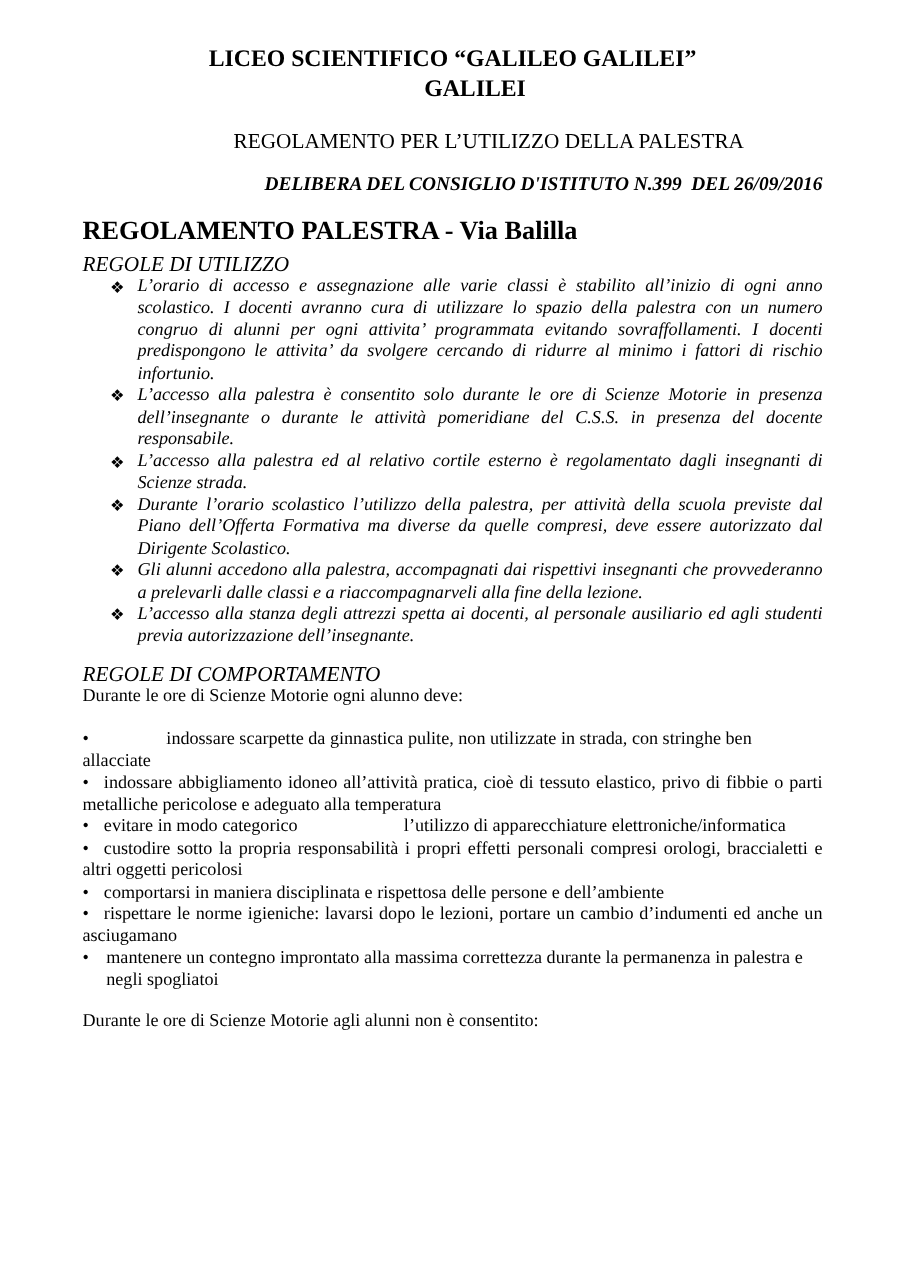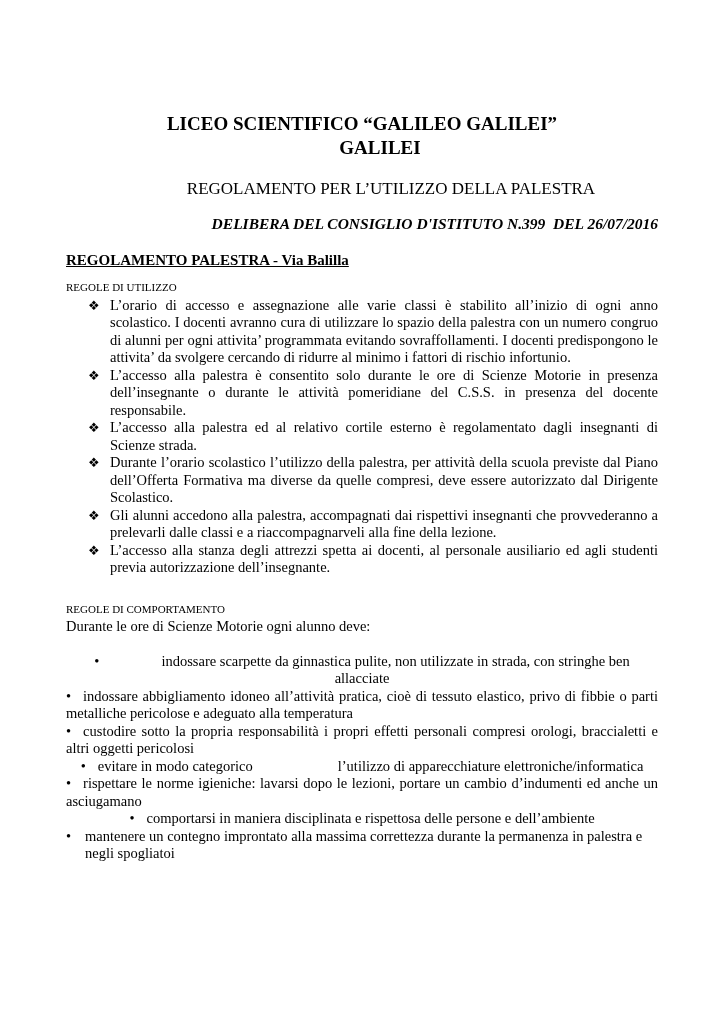--- a/index.html
+++ b/index.html
@@ -5,21 +5,21 @@
   html, body {
     margin: 0;
     padding: 0;
     background: #ffffff;
   }
   .page {
     position: relative;
     width: 724px;
     height: 1024px;
     box-sizing: border-box;
-    padding: 112px 66px 0 66px;
+    padding: 36px 66px 0 66px;
     background: #ffffff;
     color: #000000;
     font-family: "Liberation Serif", "DejaVu Serif", serif;
     font-size: 14.5px;
     line-height: 17.5px;
     overflow: hidden;
   }
   .title {
     text-align: center;
     font-weight: bold;
@@ -40,58 +40,58 @@
     text-align: right;
     font-weight: bold;
     font-style: italic;
     font-size: 15.5px;
     line-height: 18px;
     white-space: pre-wrap;
   }
   .doc-heading {
     margin-top: 18px;
     font-weight: bold;
-    font-size: 15px;
+    font-size: 21px;
     line-height: 18px;
-    text-decoration: underline;
   }
   .section-heading {
     margin-top: 10px;
-    font-size: 11px;
+    font-size: 17px;
     line-height: 17.5px;
+    font-style: italic;
   }
-  .section-heading.mt { margin-top: 24px; }
+  .section-heading.mt { margin-top: 13px; }
   .dlist { padding-left: 22px; }
   .ditem { display: flex; text-align: justify; }
   .dbullet { flex: none; width: 22px; font-size: 13px; }
-  .dtext { flex: 1; }
+  .dtext { flex: 1; font-style: italic; }
   .intro { line-height: 17.5px; }
   .blist { margin-top: 17px; }
   .bitem { text-align: justify; }
-  .bitem.left { text-align: center; }
+  .bitem.left { text-align: left; }
   .sp { display: inline-block; width: 12px; }
   .tab-sp { display: inline-block; width: 62px; }
   .mid-sp { display: inline-block; width: 85px; }
   .bitem.hang { display: flex; text-align: left; }
   .bitem.hang .bbullet { flex: none; width: 19px; }
   .bitem.hang .htext { flex: 1; }
   .intro.standalone { margin-top: 16px; }
   .final-item { margin-top: 17.5px; }
 </style>
 </head>
 <body>
 
 <div class="page">
 
   <div class="title">LICEO SCIENTIFICO “GALILEO GALILEI”</div>
   <div class="title title-city">GALILEI</div>
 
   <div class="subtitle sub1">REGOLAMENTO PER L’UTILIZZO DELLA PALESTRA</div>
 
-  <div class="delibera">DELIBERA DEL CONSIGLIO D'ISTITUTO N.399  DEL 26/07/2016</div>
+  <div class="delibera">DELIBERA DEL CONSIGLIO D'ISTITUTO N.399  DEL 26/09/2016</div>
 
   <div class="doc-heading">REGOLAMENTO PALESTRA - Via Balilla</div>
 
   <div class="section-heading">REGOLE DI UTILIZZO</div>
 
   <div class="dlist">
     <div class="ditem">
       <span class="dbullet">❖</span>
       <span class="dtext">L’orario di accesso e assegnazione alle varie classi è stabilito all’inizio di ogni anno scolastico. I docenti avranno cura di utilizzare lo spazio della palestra con un numero congruo di alunni per ogni attivita’ programmata evitando sovraffollamenti. I docenti predispongono le attivita’ da svolgere cercando di ridurre al minimo i fattori di rischio infortunio.</span>
     </div>
@@ -120,33 +120,34 @@
   <div class="section-heading mt">REGOLE DI COMPORTAMENTO</div>
   <div class="intro">Durante le ore di Scienze Motorie ogni alunno deve:</div>
 
   <div class="blist">
     <div class="bitem left">
       <span class="bbullet">•</span><span class="tab-sp"></span><span>indossare scarpette da ginnastica pulite, non utilizzate in strada, con stringhe ben allacciate</span>
     </div>
     <div class="bitem">
       <span class="bbullet">•</span><span class="sp"></span><span>indossare abbigliamento idoneo all’attività pratica, cioè di tessuto elastico, privo di fibbie o parti metalliche pericolose e adeguato alla temperatura</span>
     </div>
+    <div class="bitem left">
+      <span class="bbullet">•</span><span class="sp"></span><span>evitare in modo categorico</span><span class="mid-sp"></span><span>l’utilizzo di apparecchiature elettroniche/informatica</span>
+    </div>
     <div class="bitem">
       <span class="bbullet">•</span><span class="sp"></span><span>custodire sotto la propria responsabilità i propri effetti personali compresi orologi, braccialetti e altri oggetti pericolosi</span>
     </div>
     <div class="bitem left">
-      <span class="bbullet">•</span><span class="sp"></span><span>evitare in modo categorico</span><span class="mid-sp"></span><span>l’utilizzo di apparecchiature elettroniche/informatica</span>
+      <span class="bbullet">•</span><span class="sp"></span><span>comportarsi in maniera disciplinata e rispettosa delle persone e dell’ambiente</span>
     </div>
     <div class="bitem">
       <span class="bbullet">•</span><span class="sp"></span><span>rispettare le norme igieniche: lavarsi dopo le lezioni,  portare un cambio d’indumenti ed anche un asciugamano</span>
-    </div>
-    <div class="bitem left">
-      <span class="bbullet">•</span><span class="sp"></span><span>comportarsi in maniera disciplinata e rispettosa delle persone e dell’ambiente</span>
     </div>
     <div class="bitem hang">
       <span class="bbullet">•</span>
         <span class="htext">mantenere un contegno improntato alla massima correttezza durante la permanenza in palestra e negli spogliatoi</span>
     </div>
   </div>
 
+  <div class="intro standalone">Durante le ore di Scienze Motorie agli alunni non è consentito:</div>
 
 
 </div>
 
 </body></html>

